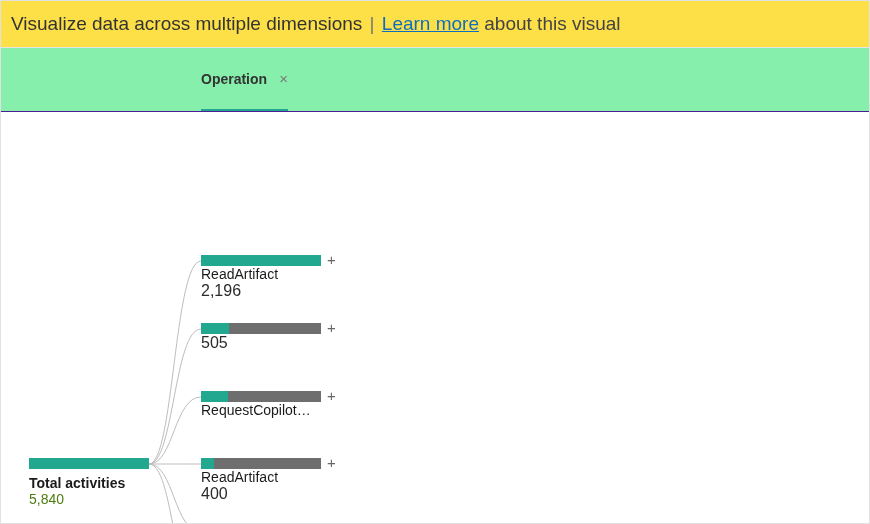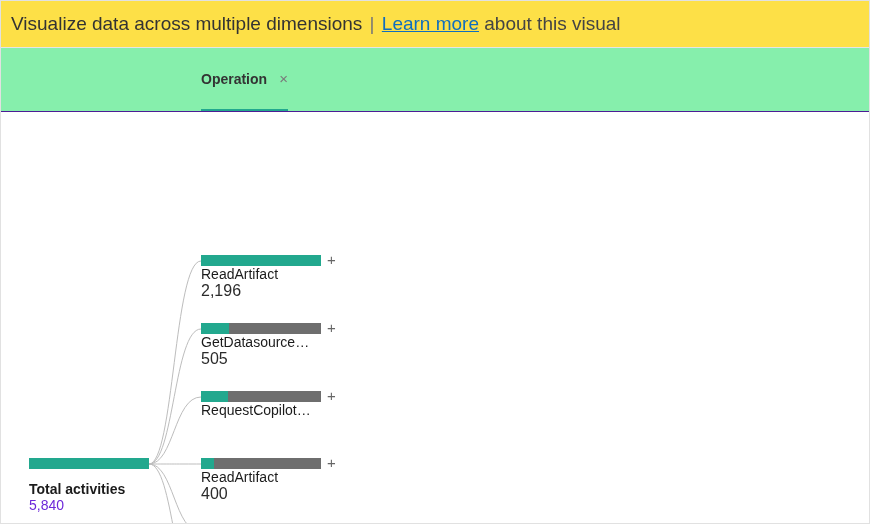--- a/index.html
+++ b/index.html
@@ -61,26 +61,26 @@
       position: absolute;
       left: 28px;
       top: 346px;
     }
     .root-bar {
       width: 120px;
       height: 11px;
       background: #22a88e;
     }
     .root-label {
-      margin-top: 12px;
+      margin-top: 6px;
       font-weight: 700;
       color: #1b1b1b;
     }
     .root-value {
-      color: #6d28d9;
+      color: #4d7c0f;
     }
     .leaf-node {
       position: absolute;
       left: 200px;
       width: 160px;
     }
     .leaf-bar {
       width: 120px;
       height: 11px;
       background: #6e6e6e;
@@ -165,21 +165,20 @@
     <div class="leaf-plus">+</div>
     <div class="leaf-label">ReadArtifact</div>
     <div class="leaf-value">2,196</div>
   </div>
 
   <div class="leaf-node" style="top:211px">
     <div class="leaf-bar">
         <div class="leaf-fill" style="width:28px"></div>
       </div>
     <div class="leaf-plus">+</div>
-    <div class="leaf-label">GetDatasource…</div>
     <div class="leaf-value">505</div>
   </div>
 
   <div class="leaf-node" style="top:279px">
     <div class="leaf-bar">
         <div class="leaf-fill" style="width:27px"></div>
       </div>
     <div class="leaf-plus">+</div>
     <div class="leaf-label">RequestCopilot…</div>
   </div>

